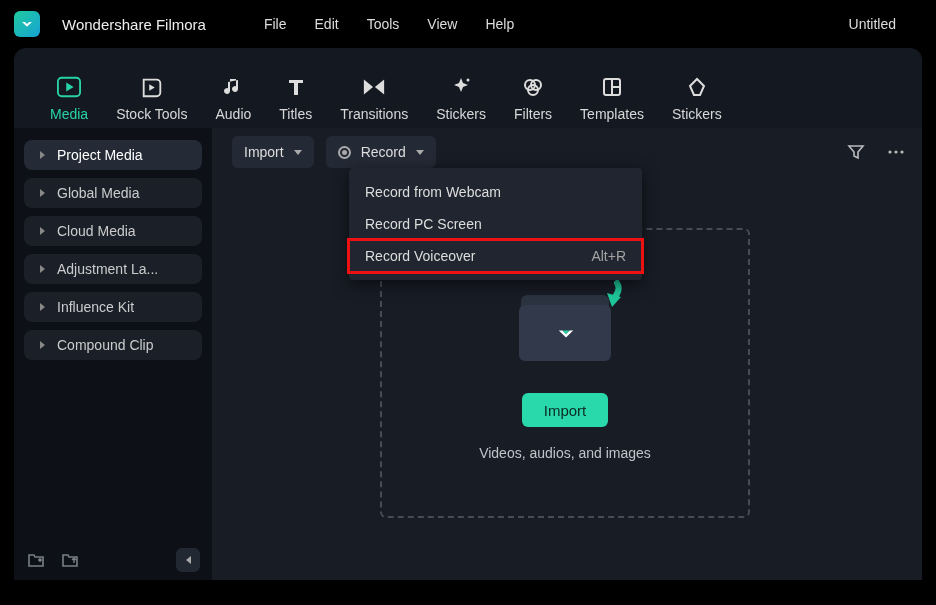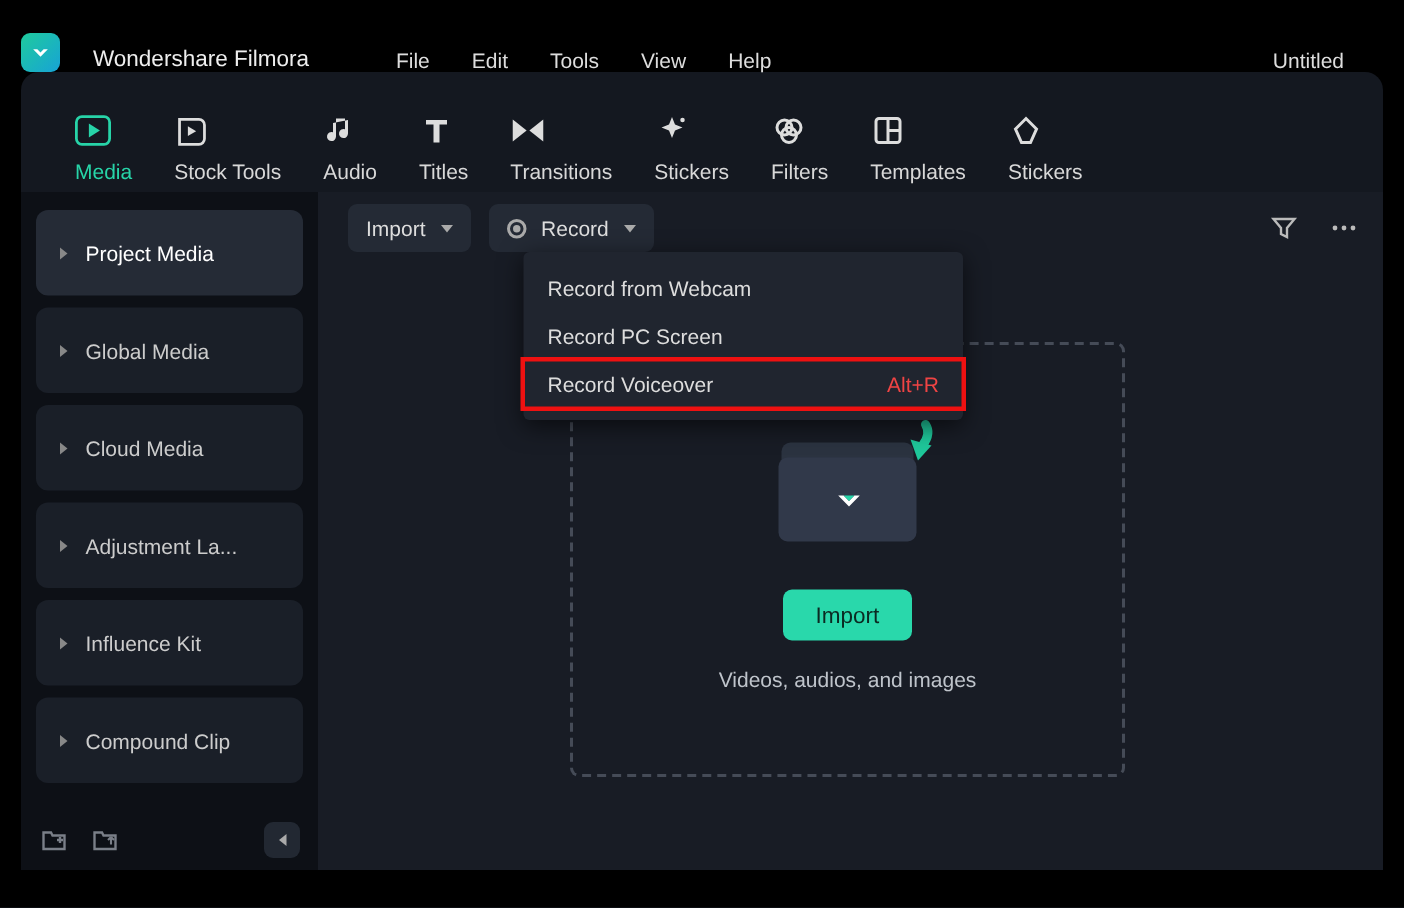--- a/index.html
+++ b/index.html
@@ -9,21 +9,21 @@
   font-family: -apple-system, "Segoe UI", Arial, sans-serif;
   font-size: 14px;
   color: #c8c8c8;
   overflow: hidden;
 }
 
 
 .titlebar {
   height: 48px;
   display: flex;
-  align-items: flex-end;
+  align-items: center;
   padding: 0 14px;
   gap: 18px;
   color: #fff;
 }
 .app-logo {
   width: 26px; height: 26px;
   background: linear-gradient(135deg,#1fcb9d,#17a3d6);
   border-radius: 6px;
   display:flex;align-items:center;justify-content:center;
 }
@@ -37,21 +37,21 @@
 .toolbar-wrap {
   margin: 0 14px;
   background: #141820;
   border-radius: 12px 12px 0 0;
   height: 80px;
   display:flex; align-items:flex-end;
   padding: 0 36px 6px;
 }
 .tabs { display:flex; gap: 28px; align-items:flex-end; }
 .tab {
-  display:flex; flex-direction:column; align-items:flex-start;
+  display:flex; flex-direction:column; align-items:center;
   gap: 8px; cursor:pointer;
   color:#d8d8d8;
 }
 .tab.active { color:#27d4a8; }
 .tab .icon { width: 24px; height: 22px; display:flex; align-items:center; justify-content:center; }
 .tab .lbl { font-size: 14px; }
 
 
 .workarea {
   display:flex;
@@ -62,21 +62,21 @@
   width: 198px;
   padding: 12px 10px;
   display:flex; flex-direction:column; gap:8px;
   background: #0d1016;
   height: 452px;
   position:relative;
 }
 .side-item {
   background: #1a1f28;
   border-radius: 8px;
-  height: 57px;
+  height: 30px;
   display:flex; align-items:center;
   padding: 0 16px;
   gap: 12px;
   cursor:pointer;
   color:#ccc;
 }
 .side-item.active { background:#252b36; color:#fff; }
 .chev { display:inline-block; width:0;height:0;
   border-top:4px solid transparent;
   border-bottom:4px solid transparent;
@@ -138,21 +138,21 @@
   z-index:10;
 }
 .menu-row {
   height:32px; display:flex; align-items:center;
   padding: 0 16px; color:#ddd; cursor:pointer; font-size:14px;
   justify-content:flex-start;
 }
 .menu-row.highlighted {
   outline: 3px solid #e11; outline-offset:-1px;
 }
-.shortcut{margin-left:auto;color:#ef4444;}
+.shortcut{margin-left:auto;color:#a3a3a3;}
 
 
 .dropzone {
   position:absolute;
   left:168px; top:100px;
   width:370px; height:290px;
   border:2px dashed #454b57;
   border-radius:6px;
   display:flex; flex-direction:column;
   align-items:center; justify-content:center;

